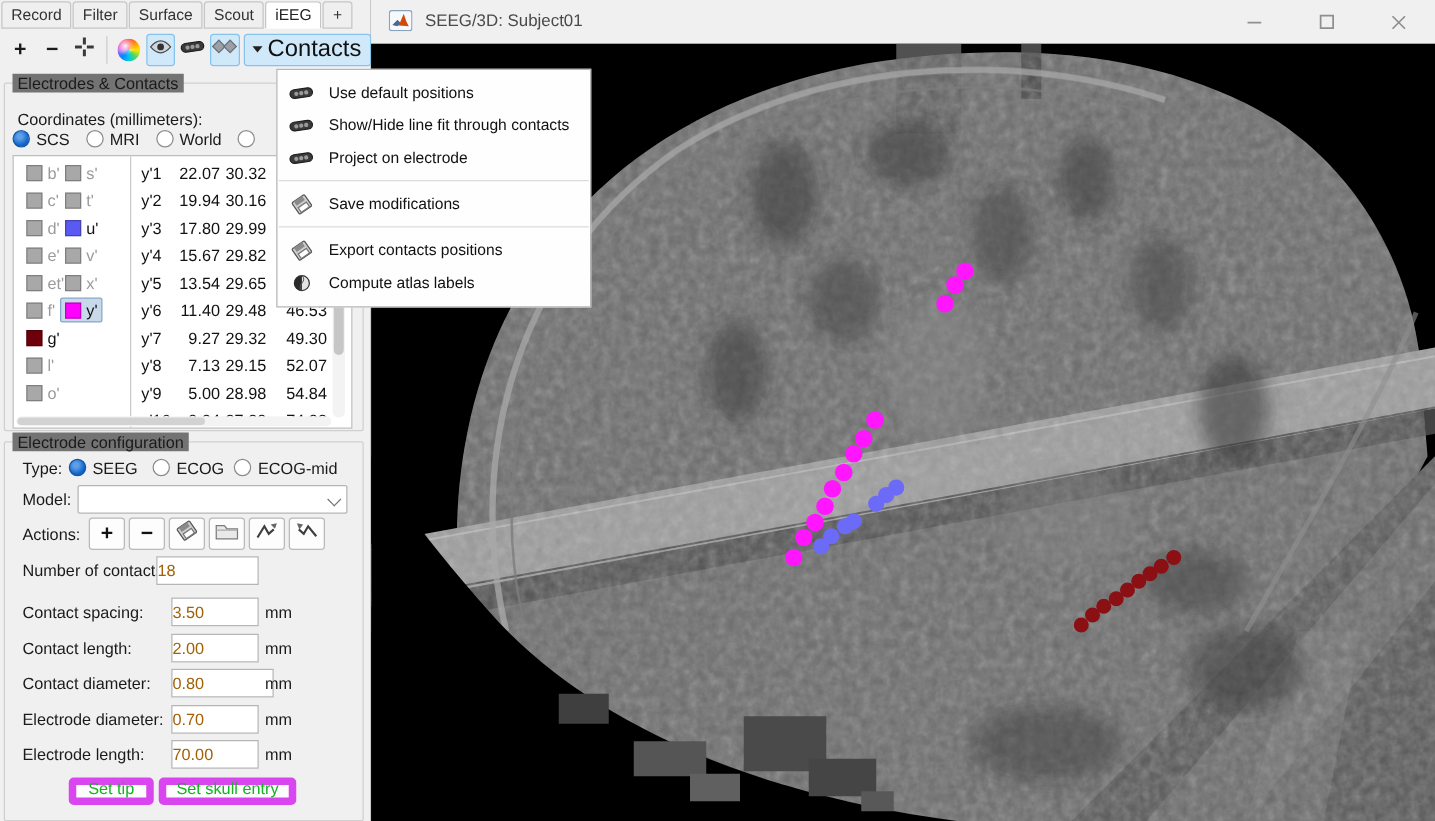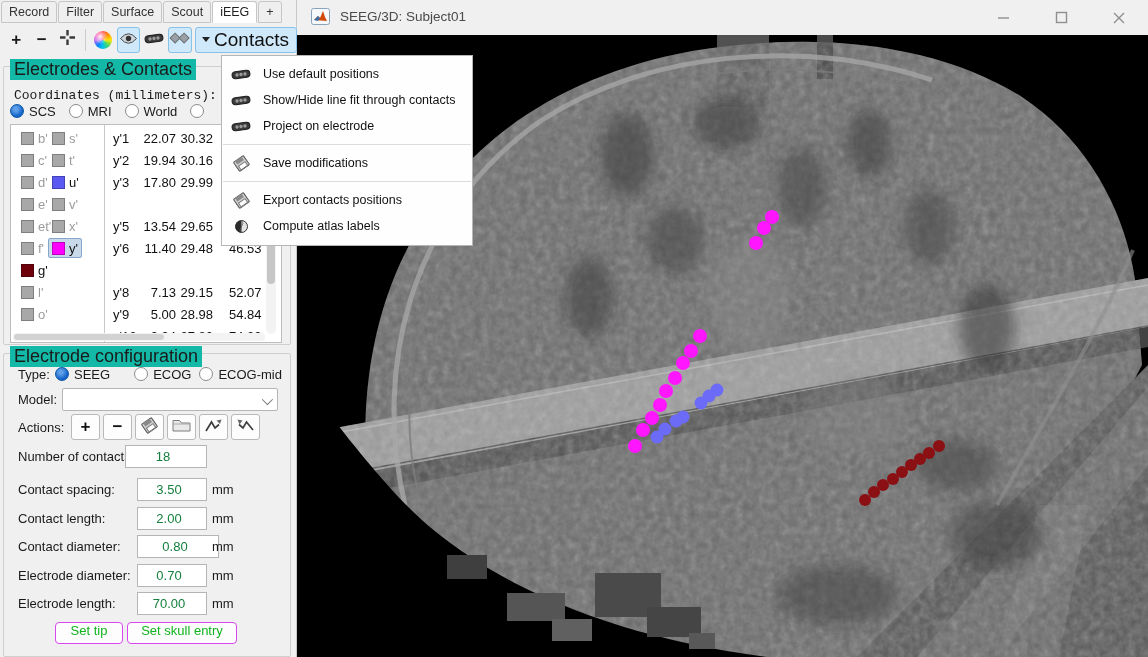--- a/index.html
+++ b/index.html
@@ -26,25 +26,25 @@
   .tb-sep { width:1px; height:22px; background:#cccccc; margin:0 3px; }
   #contacts-btn { height:26px; display:flex; align-items:center; gap:4px; padding:0 7px 0 6px;
                   background:#cfe9fb; border:1px solid #86c3ea; border-radius:3px; font-size:19px; color:#111; }
   .caret-down { width:0; height:0; border-left:4px solid transparent; border-right:4px solid transparent;
                 border-top:5px solid #222; }
   #sphere-icon { width:18px; height:18px; border-radius:50%;
     background: radial-gradient(circle at 35% 32%, rgba(255,255,255,.95), rgba(255,255,255,0) 45%),
       conic-gradient(#ff3b30,#ff9500,#ffe500,#4cd964,#00c7e6,#0a84ff,#bf5af2,#ff2d95,#ff3b30); }
 
   .groupbox { position:absolute; border:1px solid #cfcfcf; border-radius:2px; }
-  .grouptitle { position:absolute; font-size:18px; color:#1a1a1a; background:#14b8a6; padding:0 4px; }
+  .grouptitle { position:absolute; font-size:13px; color:#1a1a1a; background:#737373; padding:0 4px; }
 
   #grp-electrodes { left:3px; top:66px; width:288px; height:279px; }
   #grp-electrodes-title { left:10px; top:59px; }
-  #coords-label { position:absolute; left:14px; top:88px; font-size:13px; color:#1a1a1a;font-family:Liberation Mono, monospace; }
+  #coords-label { position:absolute; left:14px; top:88px; font-size:13px; color:#1a1a1a; }
 
   .radio-row { position:absolute; display:flex; align-items:center; }
   #coord-radios { left:10px; top:103px; height:16px; }
   .radio-item { display:flex; align-items:center; margin-right:0; }
   .radio { width:14px; height:14px; border-radius:50%; border:1px solid #8c8c8c; background:#fff; flex:0 0 auto; }
   .radio.sel { border:1px solid #0d57a7;
     background: radial-gradient(circle at 40% 35%, #5f9fe8 0 18%, #1264c8 65%); }
   .radio-label { font-size:13px; color:#1a1a1a; margin-left:5px; }
 
   #elist-box { position:absolute; left:10px; top:124px; width:272px; height:219px;
@@ -80,25 +80,25 @@
   #model-combo .chev { position:absolute; right:7px; top:8px; width:8px; height:8px;
                        border-right:1.6px solid #777; border-bottom:1.6px solid #777; transform:rotate(45deg) translateY(-2px); }
 
   #action-btns { position:absolute; left:71px; top:414px; display:flex; gap:3px; }
   .abtn { width:29px; height:26px; background:#fdfdfd; border:1px solid #b9b9b9; border-radius:3px;
           display:flex; align-items:center; justify-content:center; font-size:16px; font-weight:bold; color:#111; }
 
   .frow { position:absolute; left:0; width:297px; height:23px; }
   .frow .flabel { position:absolute; left:18px; top:4px; font-size:13px; color:#1a1a1a; }
   .frow .fbox { position:absolute; top:0; height:23px; background:#fff; border:1px solid #b5b5b5;
-                font-size:13px; color:#15803d; text-align:center; padding:3px 6px 0 0; }
+                font-size:13px; color:#a16207; text-align:left; padding:3px 6px 0 0; }
   .frow .funit { position:absolute; left:212px; top:4px; font-size:13px; color:#1a1a1a; }
 
-  .green-btn { position:absolute; top:622px; height:22px; background:#fdfdfd; border:1px solid #d946ef;
-               border-radius:4px; font-size:13px; display:flex; align-items:flex-start; justify-content:center; }
+  .green-btn { position:absolute; top:622px; height:22px; background:#fdfdfd; border:6px solid #d946ef;
+               border-radius:4px; font-size:13px; display:flex; align-items:flex-end; justify-content:center; }
 
   
   #fig-titlebar { position:absolute; left:297px; top:0; width:851px; height:35px; background:#f0f0f0; }
   #fig-title { position:absolute; left:43px; top:9px; font-size:13.5px; color:#4a4a4a; }
   #fig-icon { position:absolute; left:14px; top:8px; }
   .winbtn { position:absolute; top:0; width:46px; height:35px; display:flex; align-items:center; justify-content:center; }
   #btn-min { left:683px; } #btn-max { left:741px; } #btn-close { left:799px; }
 
   #viewport { position:absolute; left:297px; top:35px; width:851px; height:622px; background:#000; }
 
@@ -284,32 +284,44 @@
             <span class="cnum n1">19.94</span>
             <span class="cnum n2">30.16</span>
             <span class="cnum n3">35.45</span>
           </div>
           <div class="crow" style="top: 46px;">
             <span class="clab">y'3</span>
             <span class="cnum n1">17.80</span>
             <span class="cnum n2">29.99</span>
             <span class="cnum n3">38.22</span>
           </div>
+          <div class="crow" style="top: 68px;">
+            <span class="clab">y'4</span>
+            <span class="cnum n1">15.67</span>
+            <span class="cnum n2">29.82</span>
+            <span class="cnum n3">40.99</span>
+          </div>
           <div class="crow" style="top: 90px;">
             <span class="clab">y'5</span>
             <span class="cnum n1">13.54</span>
             <span class="cnum n2">29.65</span>
             <span class="cnum n3">43.76</span>
           </div>
           <div class="crow" style="top: 112px;">
             <span class="clab">y'6</span>
             <span class="cnum n1">11.40</span>
             <span class="cnum n2">29.48</span>
             <span class="cnum n3">46.53</span>
           </div>
+          <div class="crow" style="top: 134px;">
+            <span class="clab">y'7</span>
+            <span class="cnum n1">9.27</span>
+            <span class="cnum n2">29.32</span>
+            <span class="cnum n3">49.30</span>
+          </div>
           <div class="crow" style="top: 156px;">
             <span class="clab">y'8</span>
             <span class="cnum n1">7.13</span>
             <span class="cnum n2">29.15</span>
             <span class="cnum n3">52.07</span>
           </div>
           <div class="crow" style="top: 178px;">
             <span class="clab">y'9</span>
             <span class="cnum n1">5.00</span>
             <span class="cnum n2">28.98</span>
@@ -328,21 +340,21 @@
       <div class="hscroll">
           <div class="hthumb"></div>
         </div>
     </div>
 
     <div class="groupbox" id="grp-config"></div>
     <span class="grouptitle" id="grp-config-title">Electrode configuration</span>
 
     <span class="cfg-label" style="top:367px">Type:</span>
     <div class="radio-row" id="type-radios">
-        <div class="radio-item" style="margin-right: 24px;">
+        <div class="radio-item" style="margin-right: 12px;">
           <span class="radio sel"></span>
           <span class="radio-label">SEEG</span>
         </div>
         <div class="radio-item" style="margin-right: 8px;">
           <span class="radio"></span>
           <span class="radio-label">ECOG</span>
         </div>
         <div class="radio-item" style="margin-right: 8px;">
           <span class="radio"></span>
           <span class="radio-label">ECOG-mid</span>

